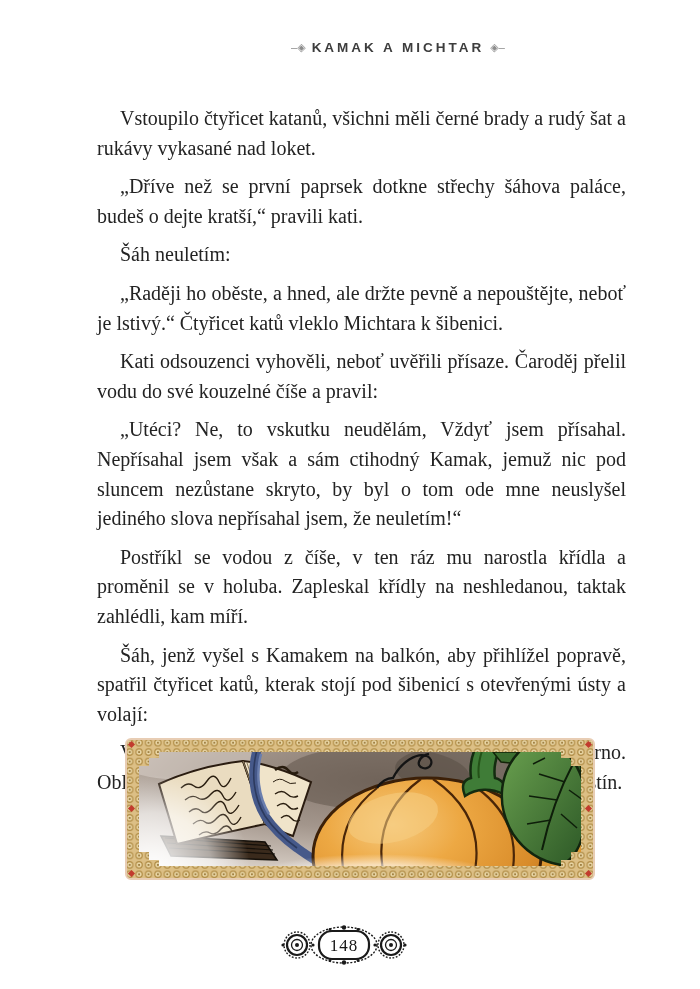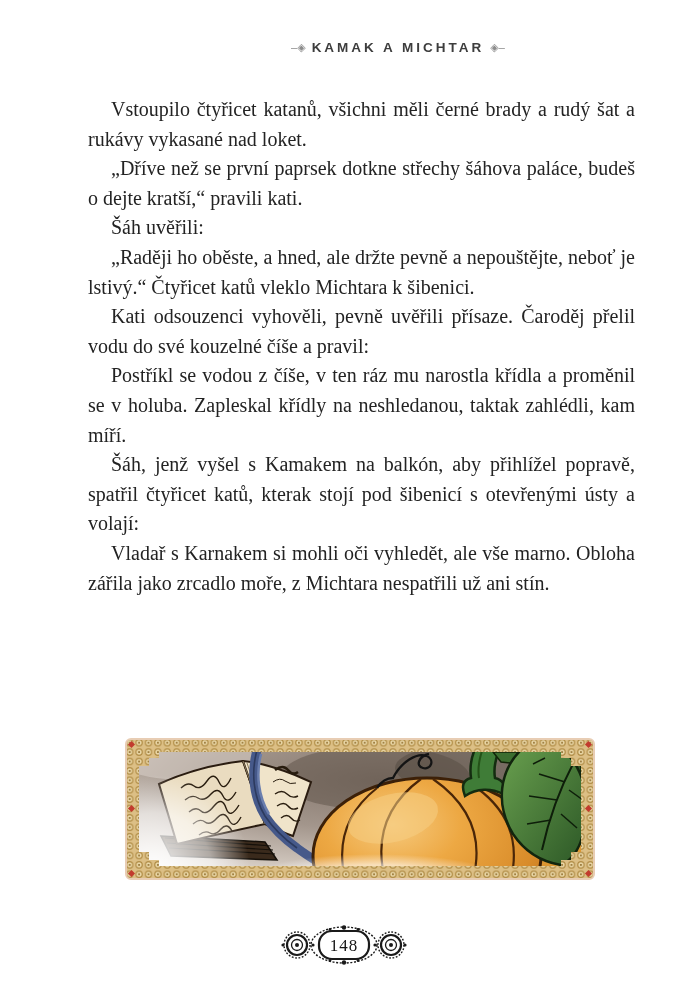--- a/index.html
+++ b/index.html
@@ -31,21 +31,21 @@
     padding:0 6px;
   }
   .text-block{
     position:absolute;
     top:95px;left:88px;width:547px;
     font-size:20px;
     line-height:29.6px;
     text-align:justify;
     color:#232323;
   }
-  .text-block p{margin:0;text-indent:23px;}
+  .text-block p{margin:9px;text-indent:23px;}
   .illustration{
     position:absolute;
     top:738px;left:125px;
     width:470px;height:142px;
   }
   .footer-orn{
     position:absolute;
     top:922px;left:279px;
     width:130px;height:46px;
   }
@@ -61,23 +61,24 @@
 
 <div class="page">
 
   <div class="header">
     <span class="orn">–◈</span><span>KAMAK A MICHTAR</span><span class="orn">◈–</span>
   </div>
 
   <div class="text-block">
     <p>Vstoupilo čtyřicet katanů, všichni měli černé brady a rudý šat a rukávy vykasané nad loket.</p>
     <p>„Dříve než se první paprsek dotkne střechy šáhova paláce, budeš o dejte kratší,“ pravili kati.</p>
-    <p>Šáh uvěřili:</p>
+    <p>Šáh neuletím:</p>
     <p>„Raději ho oběste, a hned, ale držte pevně a nepouštějte, neboť je lstivý.“ Čtyřicet katů vleklo Michtara k šibenici.</p>
-    <p>Kati odsouzenci vyhověli, pevně uvěřili přísaze. Čaroděj přelil vodu do své kouzelné číše a pravil:</p>
+    <p>Kati odsouzenci vyhověli, neboť uvěřili přísaze. Čaroděj přelil vodu do své kouzelné číše a pravil:</p>
+    <p>„Utéci? Ne, to vskutku neudělám, Vždyť jsem přísahal. Nepřísahal jsem však a sám ctihodný Kamak, jemuž nic pod sluncem nezůstane skryto, by byl o tom ode mne neuslyšel jediného slova  nepřísahal jsem, že neuletím!“</p>
     <p>Postříkl se vodou z číše, v ten ráz mu narostla křídla a proměnil se v holuba. Zapleskal křídly na neshledanou, taktak zahlédli, kam míří.</p>
     <p>Šáh, jenž vyšel s Kamakem na balkón, aby přihlížel popravě, spatřil čtyřicet katů, kterak stojí pod šibenicí s otevřenými ústy a volají:</p>
     <p>Vladař s Karnakem si mohli oči vyhledět, ale vše marno. Obloha zářila jako zrcadlo moře, z Michtara nespatřili už ani stín.</p>
   </div>
 
   <div class="illustration">
     <svg width="470" height="142" viewBox="0 0 470 142" xmlns="http://www.w3.org/2000/svg">
       <defs>
         <pattern id="goldpat" patternUnits="userSpaceOnUse" width="9.4" height="9.4">
           <rect width="9.4" height="9.4" fill="#dcbf85"></rect>

